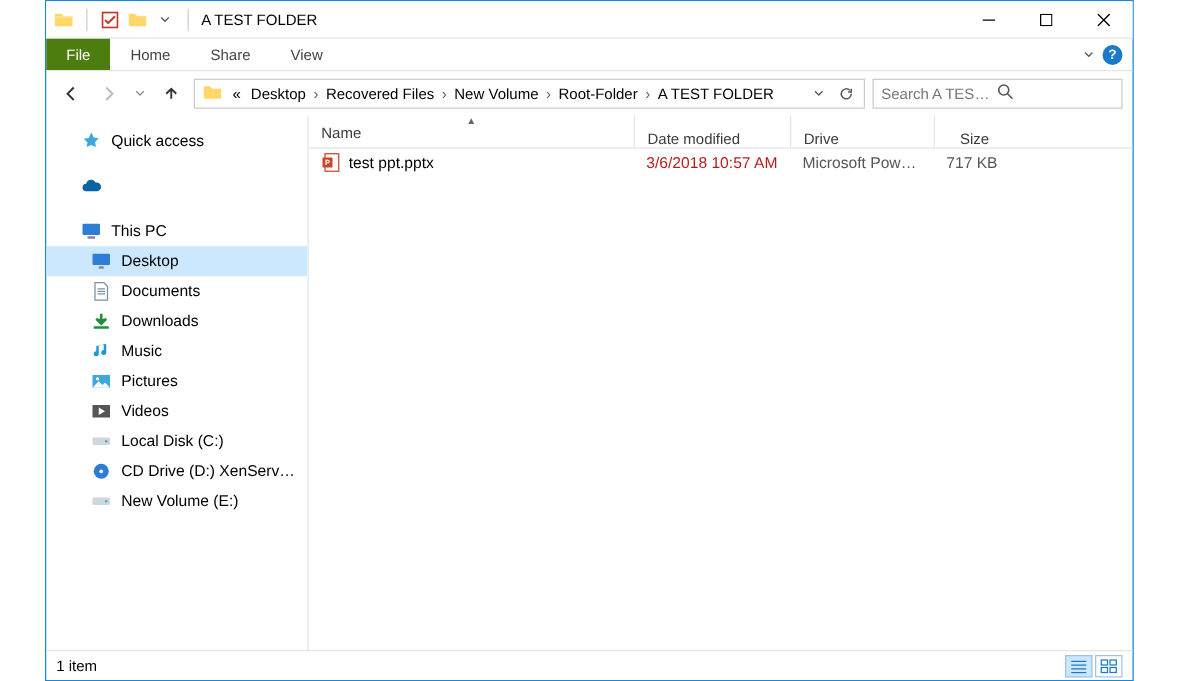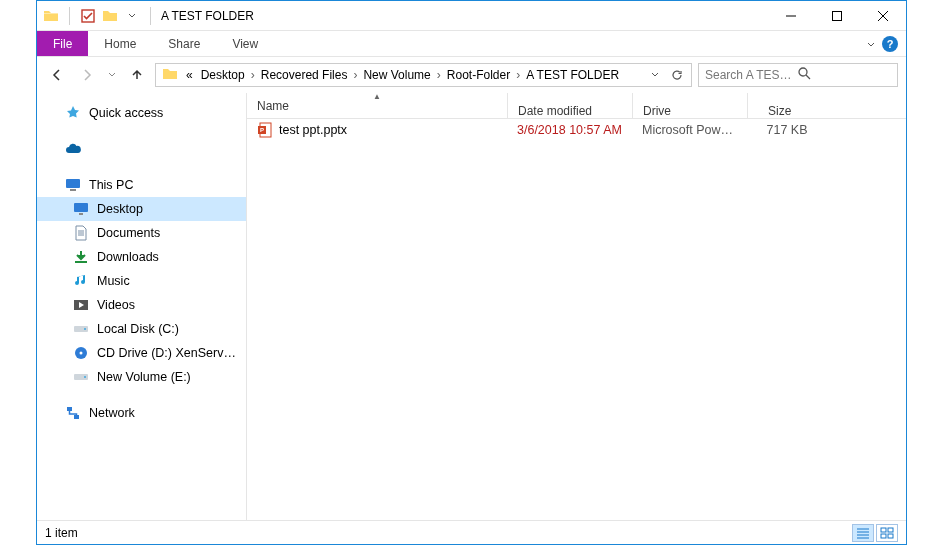--- a/index.html
+++ b/index.html
@@ -11,21 +11,21 @@
   .titlebar-icons { display: flex; align-items: center; padding-left: 6px; gap: 6px; }
   .qat-icon { width:16px; height:16px; display:inline-flex; align-items:center; justify-content:center; }
   .titlebar-sep { width:1px; height:18px; background:#d0d0d0; margin:0 4px;}
   .titlebar-title { font-size: 12px; color: #000; margin-left: 6px; }
   .titlebar-spacer { flex: 1; }
   .win-controls { display: flex; }
   .win-btn { width: 46px; height: 30px; display: flex; align-items: center; justify-content: center; cursor: pointer; }
 
   
   .ribbon { height: 26px; display: flex; align-items: stretch; border-bottom: 1px solid #e5e5e5; position: relative; }
-  .file-tab { background: #a21caf; color: #fff; font-size: 12px; padding: 0 16px; display: flex; align-items: center; cursor: pointer; }
+  .file-tab { background: #4d7c0f; color: #fff; font-size: 12px; padding: 0 16px; display: flex; align-items: center; cursor: pointer; }
   .ribbon-tab { font-size: 12px; color: #444; padding: 0 16px; display: flex; align-items: center; cursor: pointer; }
   .ribbon-right { position:absolute; right:8px; top:0; height:100%; display:flex; align-items:center; gap:6px;}
   .help-circle { width:16px; height:16px; border-radius:50%; background:#1979ca; color:#fff; font-size:11px; font-weight:bold; display:flex; align-items:center; justify-content:center; }
 
   
   .navbar { height: 36px; display: flex; align-items: center; padding: 0 8px; gap: 6px; }
   .nav-arrow { width:24px; height:24px; display:flex; align-items:center; justify-content:center; color:#888; border-radius:2px;}
   .nav-arrow.enabled { color:#555; cursor:pointer;}
   .address-box { flex:1; height:24px; border:1px solid #ccc; display:flex; align-items:center; padding:0 2px; font-size:12px; min-width:0;}
   .address-box .folder-ico{ margin:0 4px; flex-shrink:0;}
@@ -54,21 +54,21 @@
   .col-date{ width:125px;}
   .col-type{ width:115px;}
   .col-size{ width:80px; justify-content:flex-start;padding-left:20px;}
   .sort-arrow{ position:absolute; left:50%; top:-1px; transform:translateX(-50%); font-size:8px; color:#666;}
   .file-rows{ flex:1; font-size:12.5px;}
   .file-row{ display:flex; align-items:center; height:22px;}
   .cell{ padding:0 10px; overflow:hidden; white-space:nowrap; text-overflow:ellipsis;}
   .cell-name{ width:260px; display:flex; align-items:center; gap:6px;}
   .cell-date{ width:125px; color:#b91c1c;}
   .cell-type{ width:115px; color:#555;}
-  .cell-size{ width:80px; color:#555; text-align:center;}
+  .cell-size{ width:80px; color:#555; text-align:left;}
 
   
   .statusbar{ height:24px; border-top:1px solid #e5e5e5; display:flex; align-items:center; font-size:12px; padding:0 8px;}
   .status-right{ margin-left:auto; display:flex; gap:2px;}
   .view-toggle{ width:22px; height:18px; border:1px solid #a3c3e6; display:flex; align-items:center; justify-content:center; cursor:pointer;}
   .view-toggle.active{ background:#cce8ff;}
 
   
 </style>
 </head>
@@ -254,20 +254,28 @@
         <span>Downloads</span>
       </div>
       <div class="side-item child">
         <span class="ico"><svg width="16" height="16" viewBox="0 0 16 16">
               <path fill="#1d9ad6" d="M6 3v7a2 2 0 11-2-2V4l8-2v7a2 2 0 11-2-2V3z"></path>
             </svg></span>
         <span>Music</span>
       </div>
       <div class="side-item child">
         <span class="ico"><svg width="16" height="16" viewBox="0 0 16 16">
+              <rect x="1" y="3" width="14" height="10" fill="#3fa7e0"></rect>
+              <circle cx="5" cy="6" r="1.3" fill="#fff"></circle>
+              <path fill="#fff" d="M2 12l4-4 3 3 2-2 3 3v1H2z"></path>
+            </svg></span>
+        <span>Pictures</span>
+      </div>
+      <div class="side-item child">
+        <span class="ico"><svg width="16" height="16" viewBox="0 0 16 16">
               <rect x="1" y="3" width="14" height="10" fill="#555"></rect>
               <path fill="#fff" d="M6 5l5 3-5 3z"></path>
             </svg></span>
         <span>Videos</span>
       </div>
       <div class="side-item child">
         <span class="ico"><svg width="16" height="16" viewBox="0 0 16 16">
               <rect x="1" y="5" width="14" height="6" fill="#cfd6dc" rx="1"></rect>
               <circle cx="12" cy="8" r="1" fill="#3fa7e0"></circle>
             </svg></span>
@@ -282,28 +290,20 @@
       </div>
       <div class="side-item child">
         <span class="ico"><svg width="16" height="16" viewBox="0 0 16 16">
               <rect x="1" y="5" width="14" height="6" fill="#cfd6dc" rx="1"></rect>
               <circle cx="12" cy="8" r="1" fill="#3fa7e0"></circle>
             </svg></span>
         <span>New Volume (E:)</span>
       </div>
 
       <div class="side-group-gap"></div>
-      <div class="side-item">
-        <span class="ico"><svg width="16" height="16" viewBox="0 0 16 16">
-              <rect x="2" y="2" width="5" height="4" fill="#2e7cd6"></rect>
-              <rect x="9" y="10" width="5" height="4" fill="#2e7cd6"></rect>
-              <path stroke="#2e7cd6" stroke-width="1.5" fill="none" d="M4.5 6v3h7v1"></path>
-            </svg></span>
-        <span>Network</span>
-      </div>
     </div>
 
     <div class="content">
       <div class="columns-header">
         <div class="col col-name">
           <span class="sort-arrow">▲</span>
           <span>Name</span>
         </div>
         <div class="col col-date">
             <span>Date modified</span>

